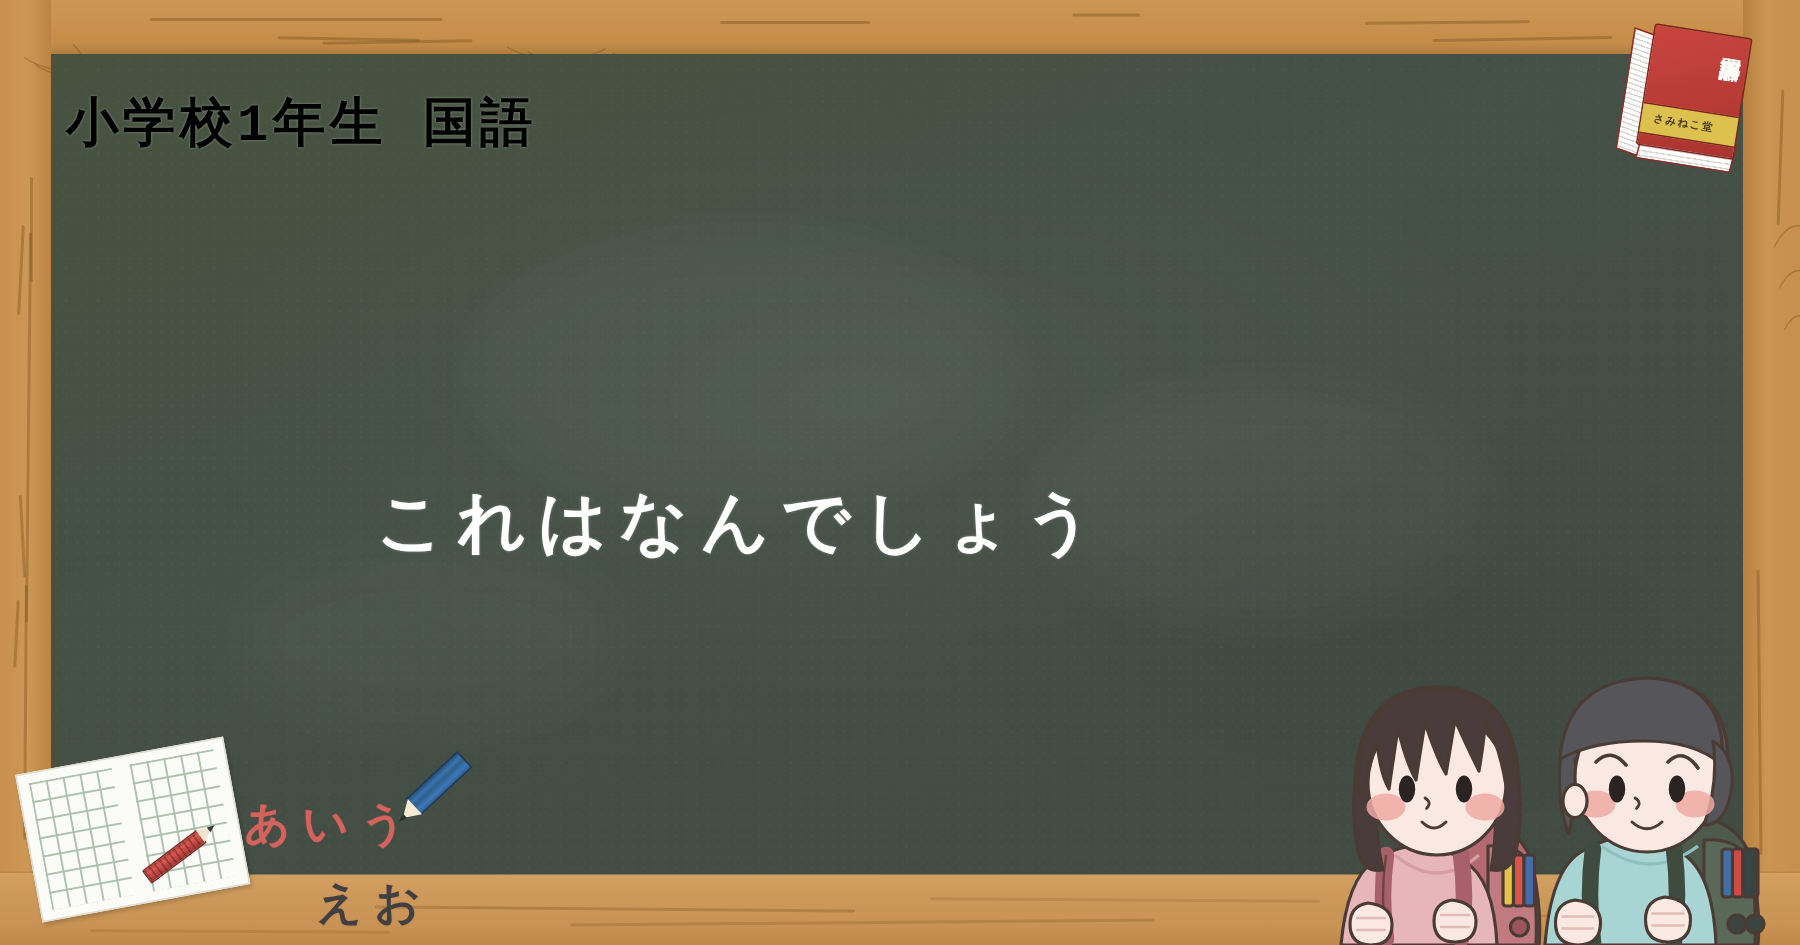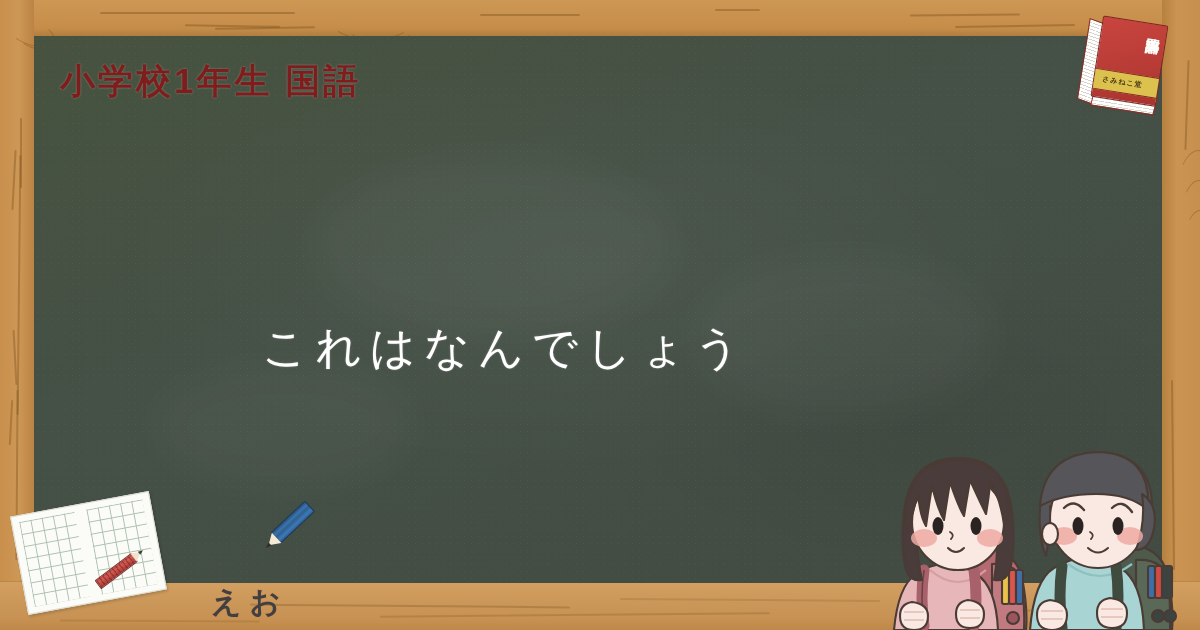--- a/index.html
+++ b/index.html
@@ -109,43 +109,42 @@
     position: absolute;
     border-radius: 50%;
     background: rgba(255,255,255,.03);
     filter: blur(18px);
     pointer-events: none;
   }
 
   
   .chalk-title {
     position: absolute;
-    left: 60px;
+    left: 44px;
     top: 58px;
     font-size: 35px;
     letter-spacing: 3px;
-    color: #7f1d1d;
+    color: #000000;
     font-weight: 700;
-    font-family: Liberation Sans, sans-serif;
+    font-family: Liberation Mono, monospace;
     text-shadow: 0 0 2px rgba(255,255,255,.35);
     white-space: nowrap;
   }
   .chalk-main {
     position: absolute;
     left: 0;
     top: 282px;
     width: 920px;
     text-align: center;
     font-size: 45px;
     letter-spacing: 8px;
     color: #ffffff;
-    font-weight: 400;
+    font-weight: 700;
     text-shadow: 0 0 2px rgba(255,255,255,.30);
     white-space: nowrap;
-    padding-left: 11px;
   }
   .chalk-red {
     position: absolute;
     color: #d4625d;
     font-weight: 700;
     font-size: 30px;
     letter-spacing: 8px;
     text-shadow: 0 0 1px rgba(212,98,93,.5);
     white-space: nowrap;
   }
@@ -383,20 +382,21 @@
     <div class="board-speck"></div>
     <div class="board-smudge" style="left:280px;top:120px;width:360px;height:180px;"></div>
     <div class="board-smudge" style="left:660px;top:220px;width:300px;height:160px;"></div>
     <div class="board-smudge" style="left:120px;top:330px;width:260px;height:120px;"></div>
 
     <div class="chalk-main">これはなんでしょう</div>
   </div>
 
   <div class="chalk-title">小学校1年生  国語</div>
 
+  <div class="chalk-red" id="hira-aiu">あいう</div>
   <div class="chalk-red" id="hira-eo">えお</div>
 
   <div class="notebook">
     <div class="nb-grid"></div>
     <div class="nb-gutter"></div>
   </div>
 
   <div class="pencil" id="pencil-red">
     <div class="body"></div>
     <div class="stripes"></div>

